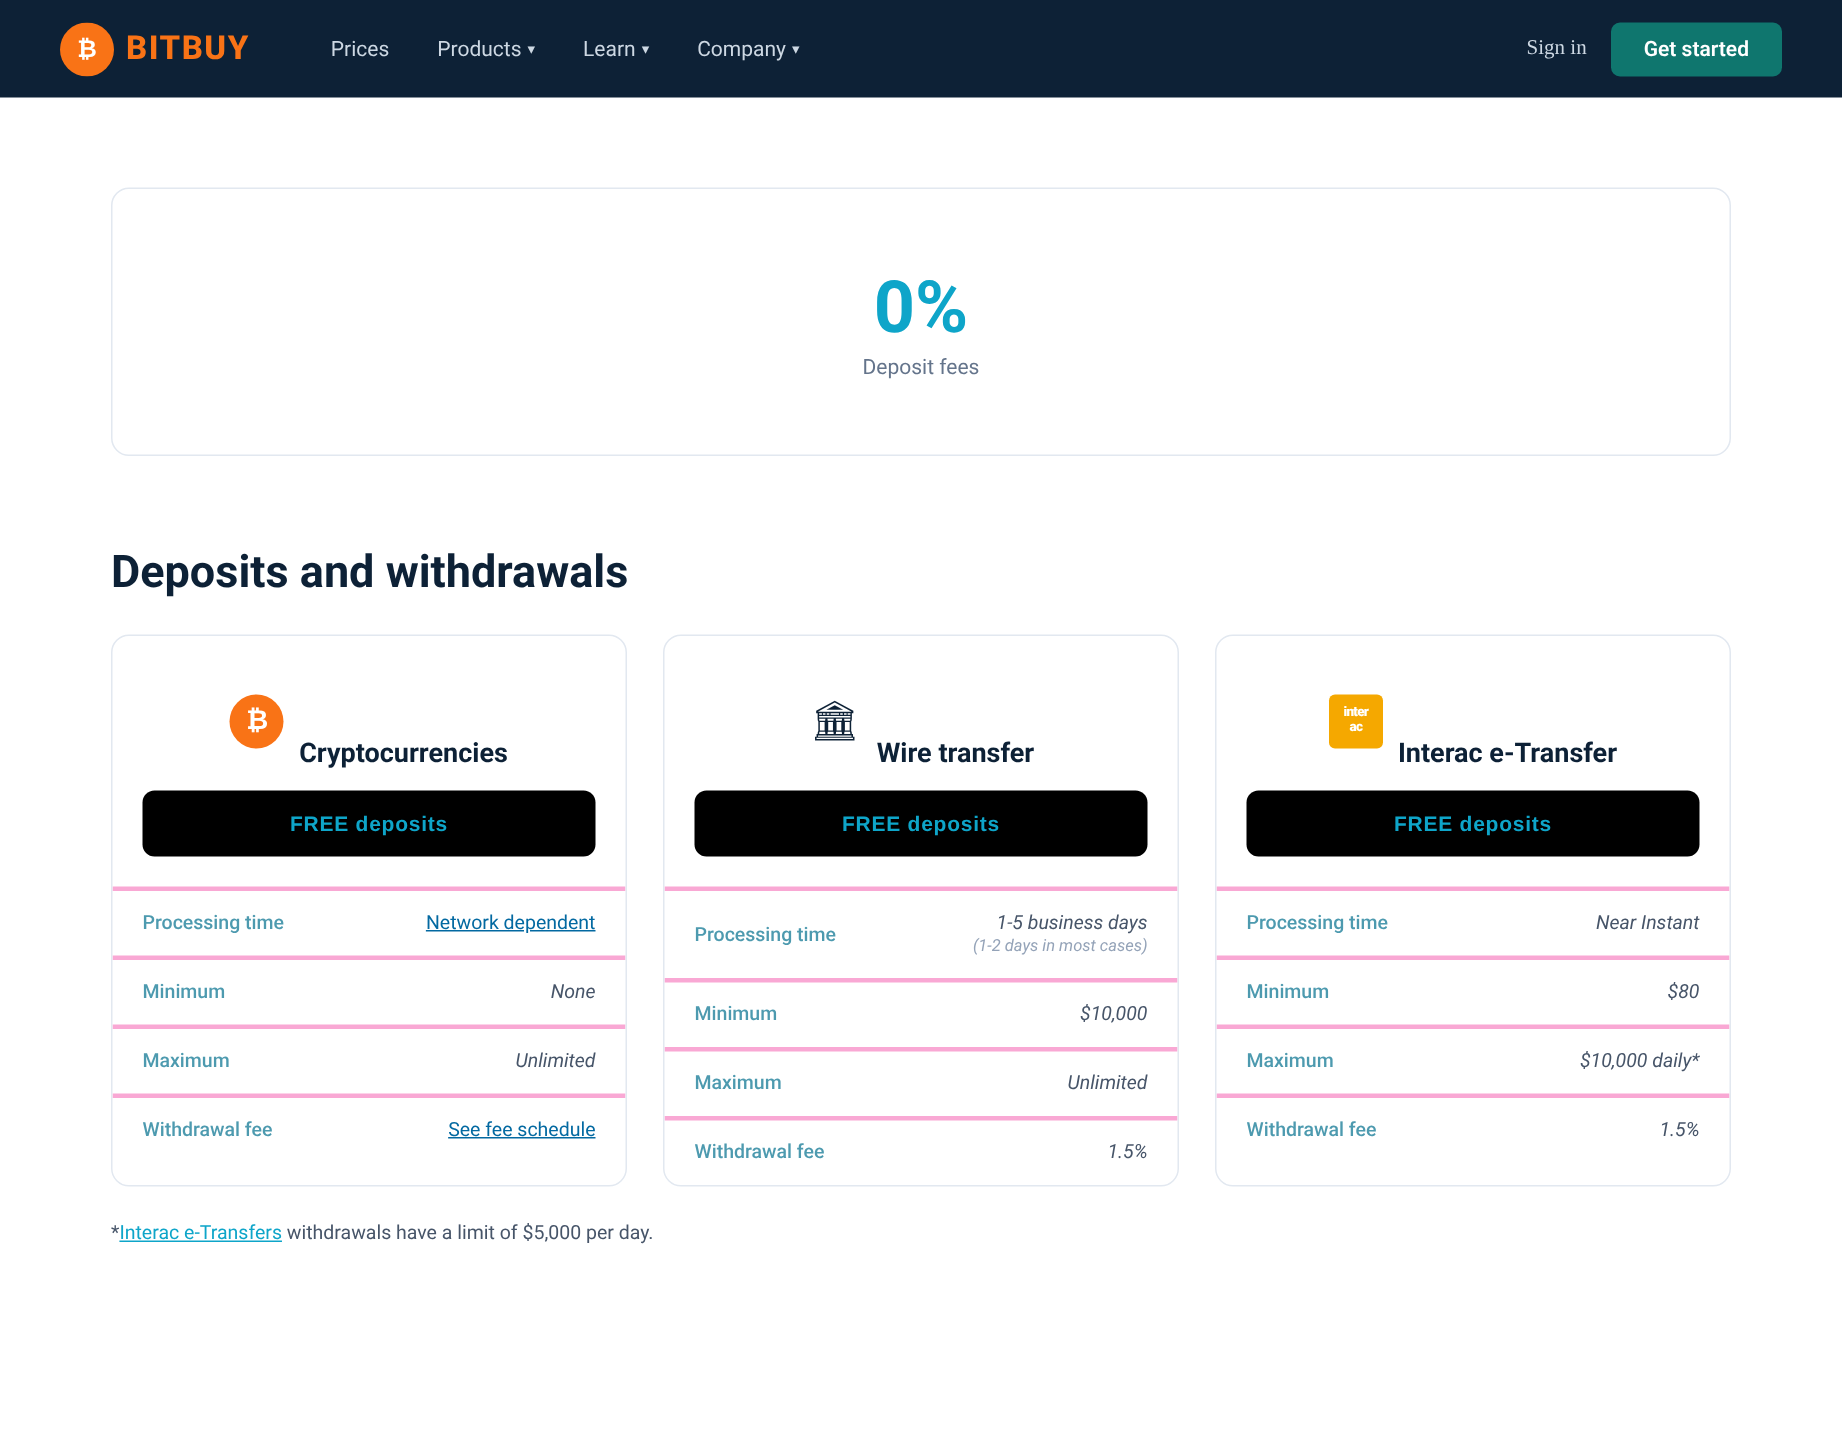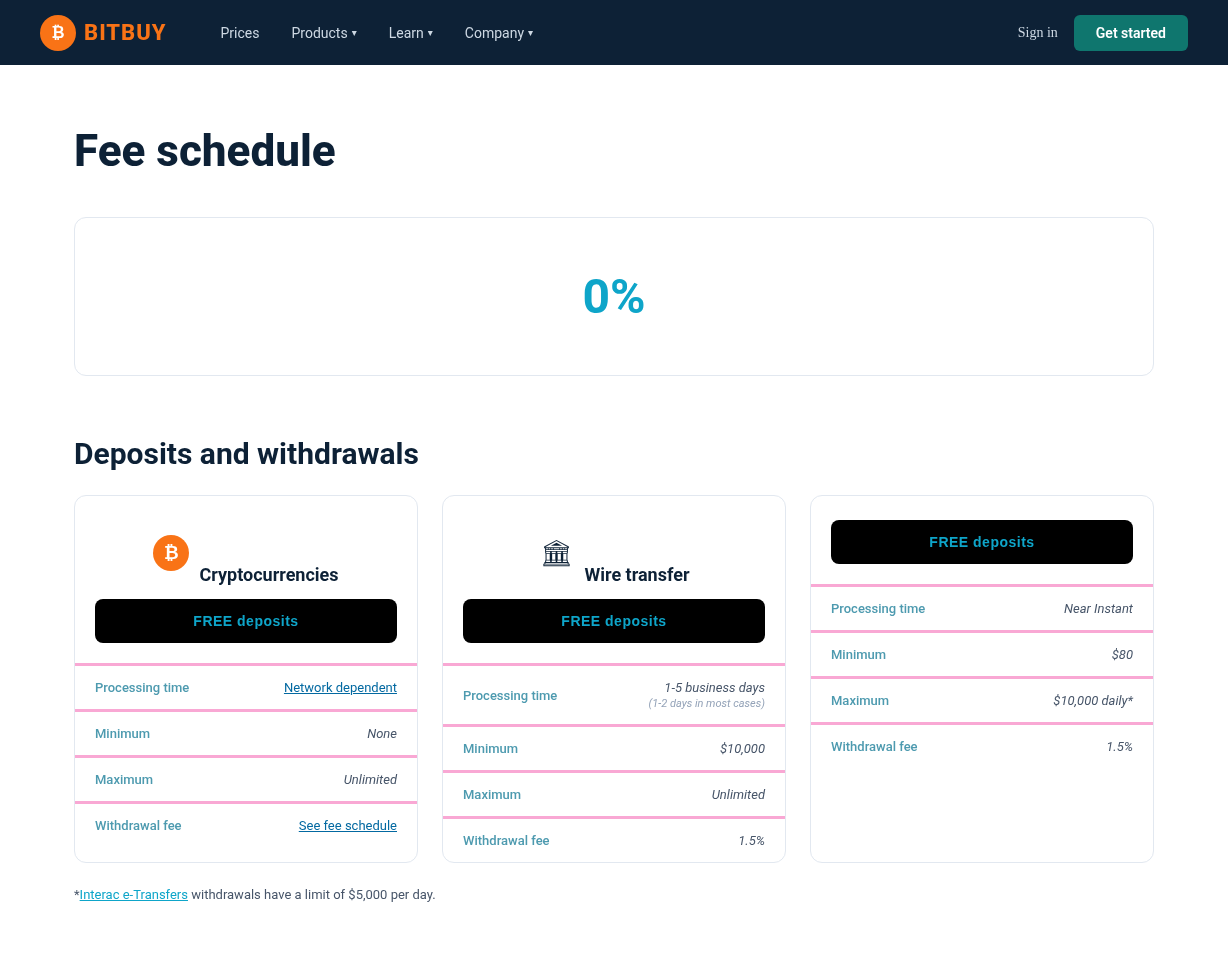--- a/index.html
+++ b/index.html
@@ -265,24 +265,24 @@
     <a class="nav-link" href="#">Company <span class="chevron">▾</span></a>
   </div>
 
   <div class="nav-actions">
     <button class="sign-in">Sign in</button>
     <button class="get-started">Get started</button>
   </div>
 </nav>
 
 <main>
-  <h1>Fee schedule</h1>
 
   <div class="fee-card">
     <div class="fee-percent">0%</div>
+    <div class="fee-label">Deposit fees</div>
   </div>
 
   <h2 class="section-title">Deposits and withdrawals</h2>
 
   <div class="payment-grid">
 
     <div class="payment-card">
       <div class="payment-card-header">
         <div class="payment-card-title-row">
           <div class="crypto-icon">₿</div>
@@ -333,20 +333,27 @@
         </div>
         <div class="payment-row">
           <span class="row-label">Withdrawal fee</span>
           <span class="row-value">1.5%</span>
         </div>
       </div>
     </div>
 
     <div class="payment-card">
       <div class="payment-card-header">
+        <div class="payment-card-title-row">
+          <div class="interac-icon">
+            <span style="font-size:9px;font-weight:900;">inter</span>
+            <span style="font-size:9px;font-weight:900;">ac</span>
+          </div>
+          <span class="payment-card-title">Interac e-Transfer</span>
+        </div>
         <button class="free-deposits-btn">FREE deposits</button>
       </div>
       <div class="payment-card-rows">
         <div class="payment-row">
           <span class="row-label">Processing time</span>
           <span class="row-value">Near Instant</span>
         </div>
         <div class="payment-row">
           <span class="row-label">Minimum</span>
           <span class="row-value">$80</span>

